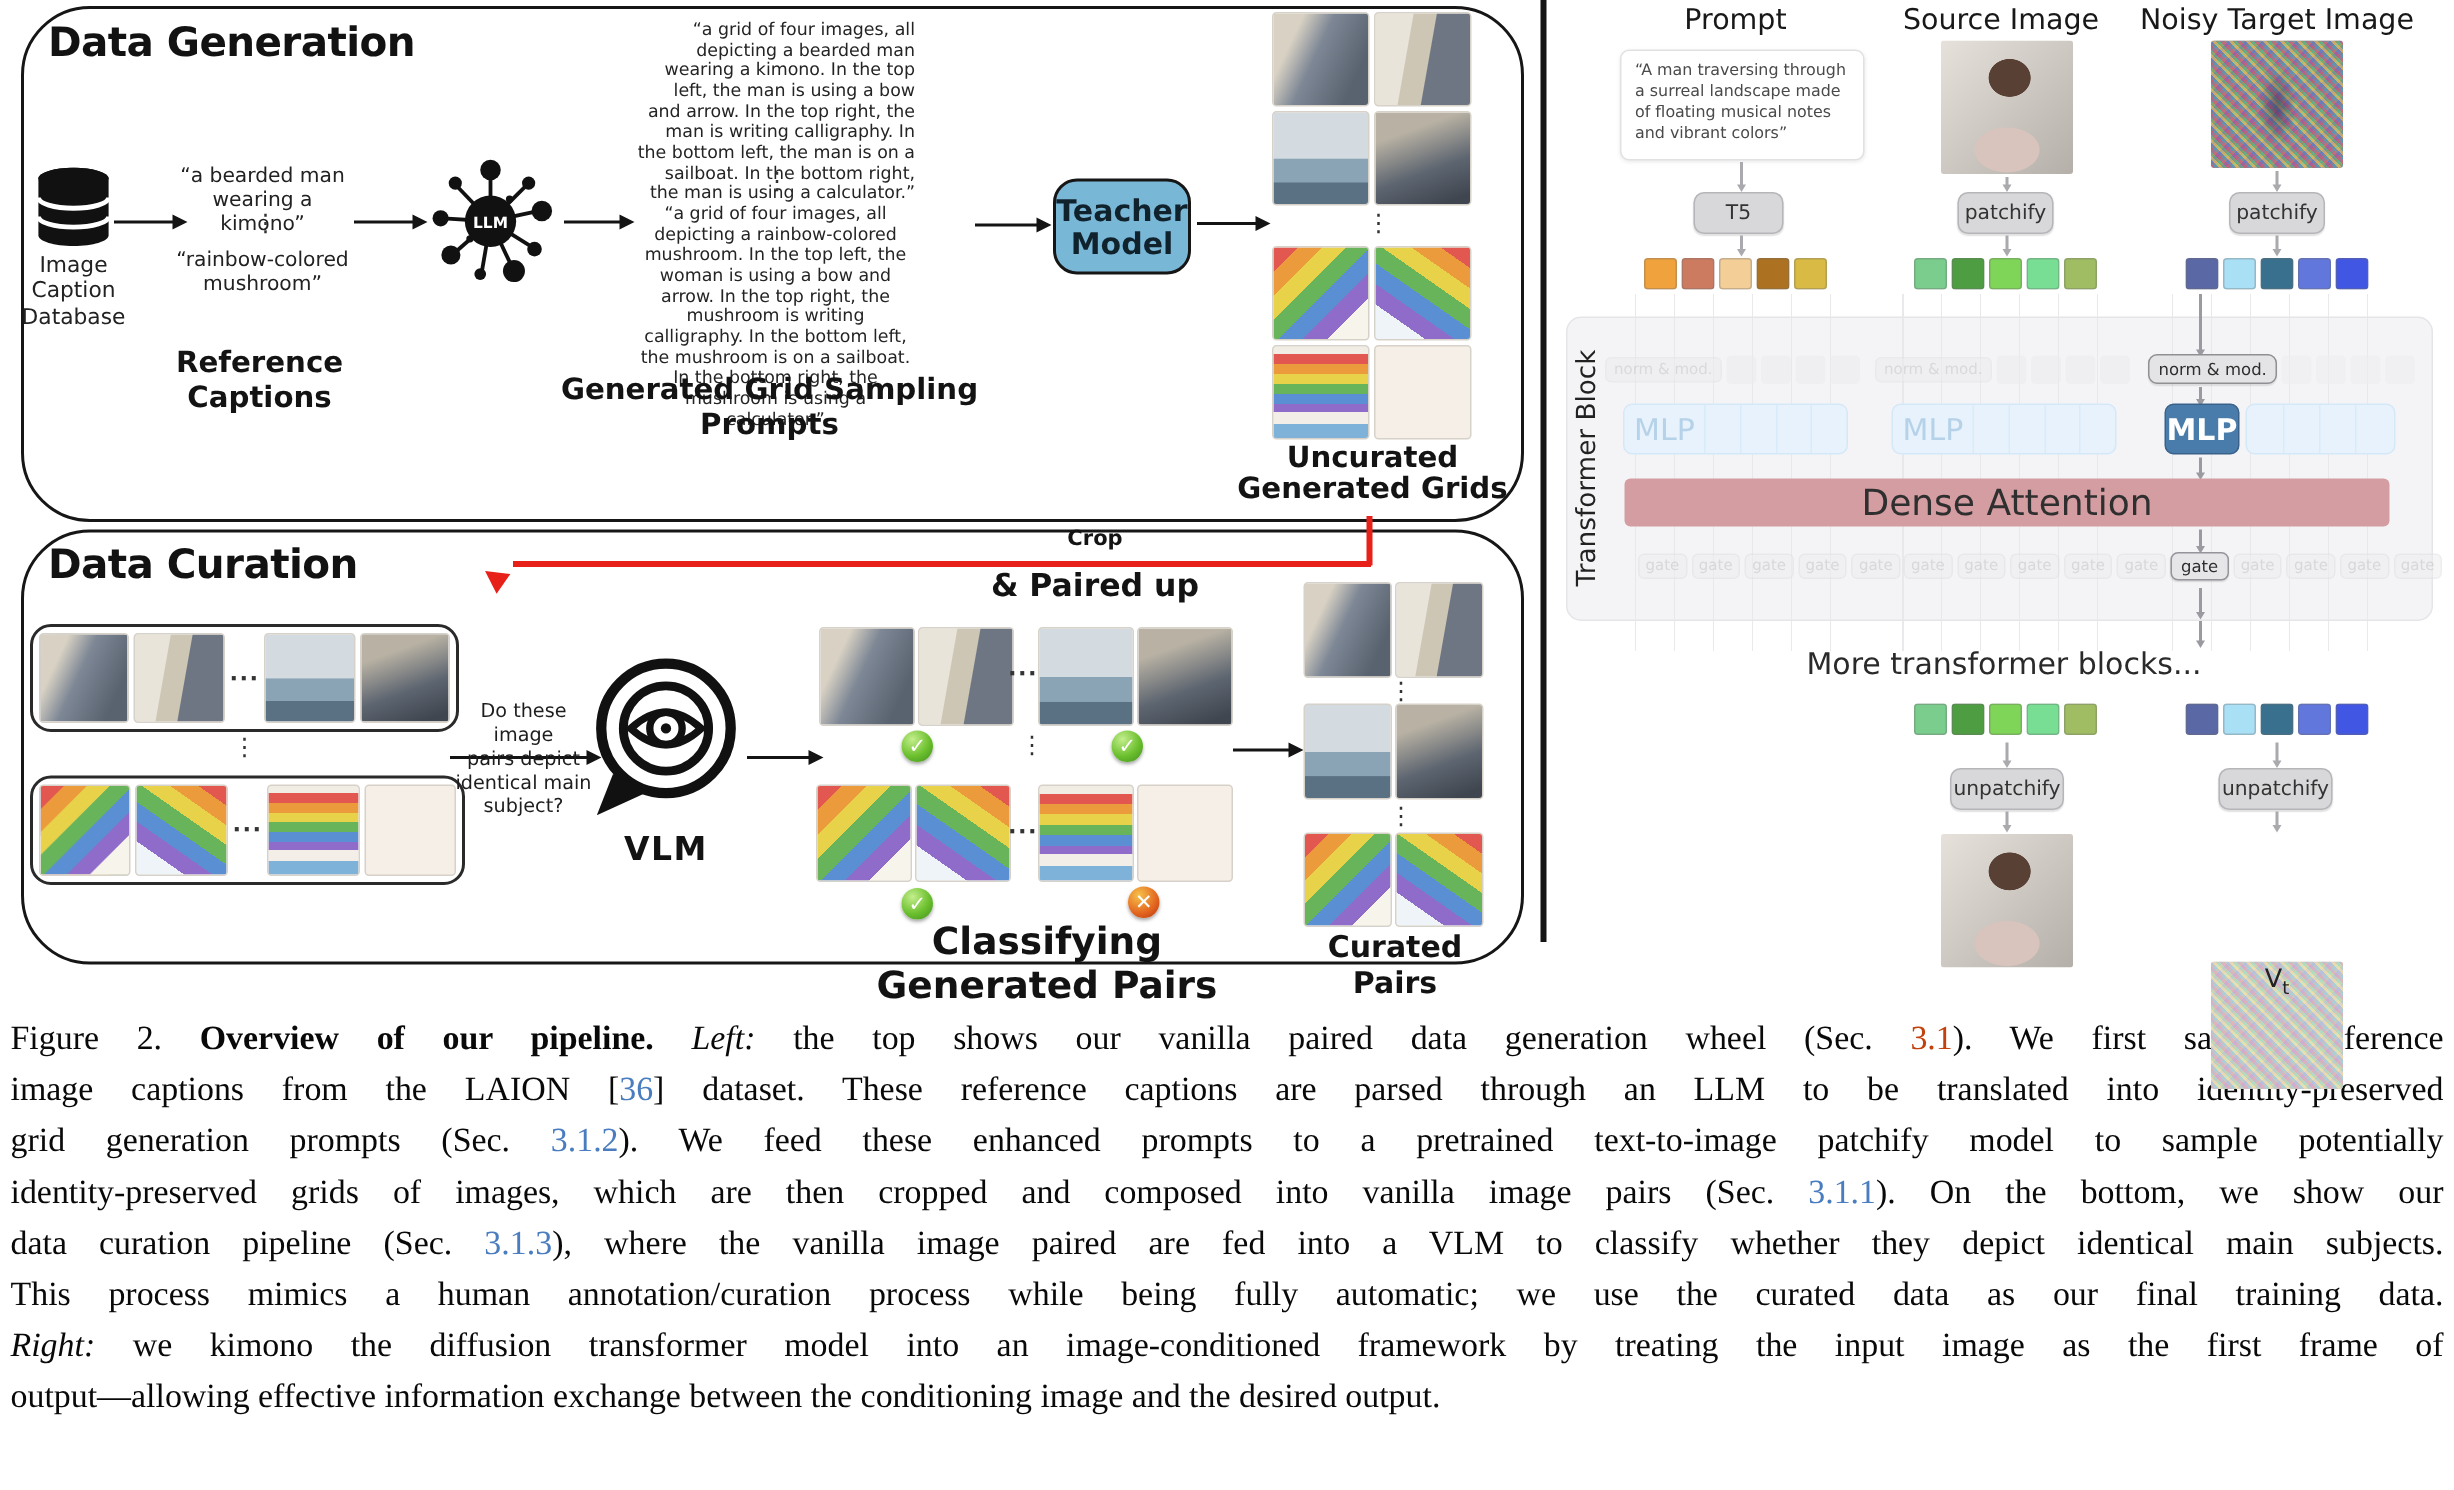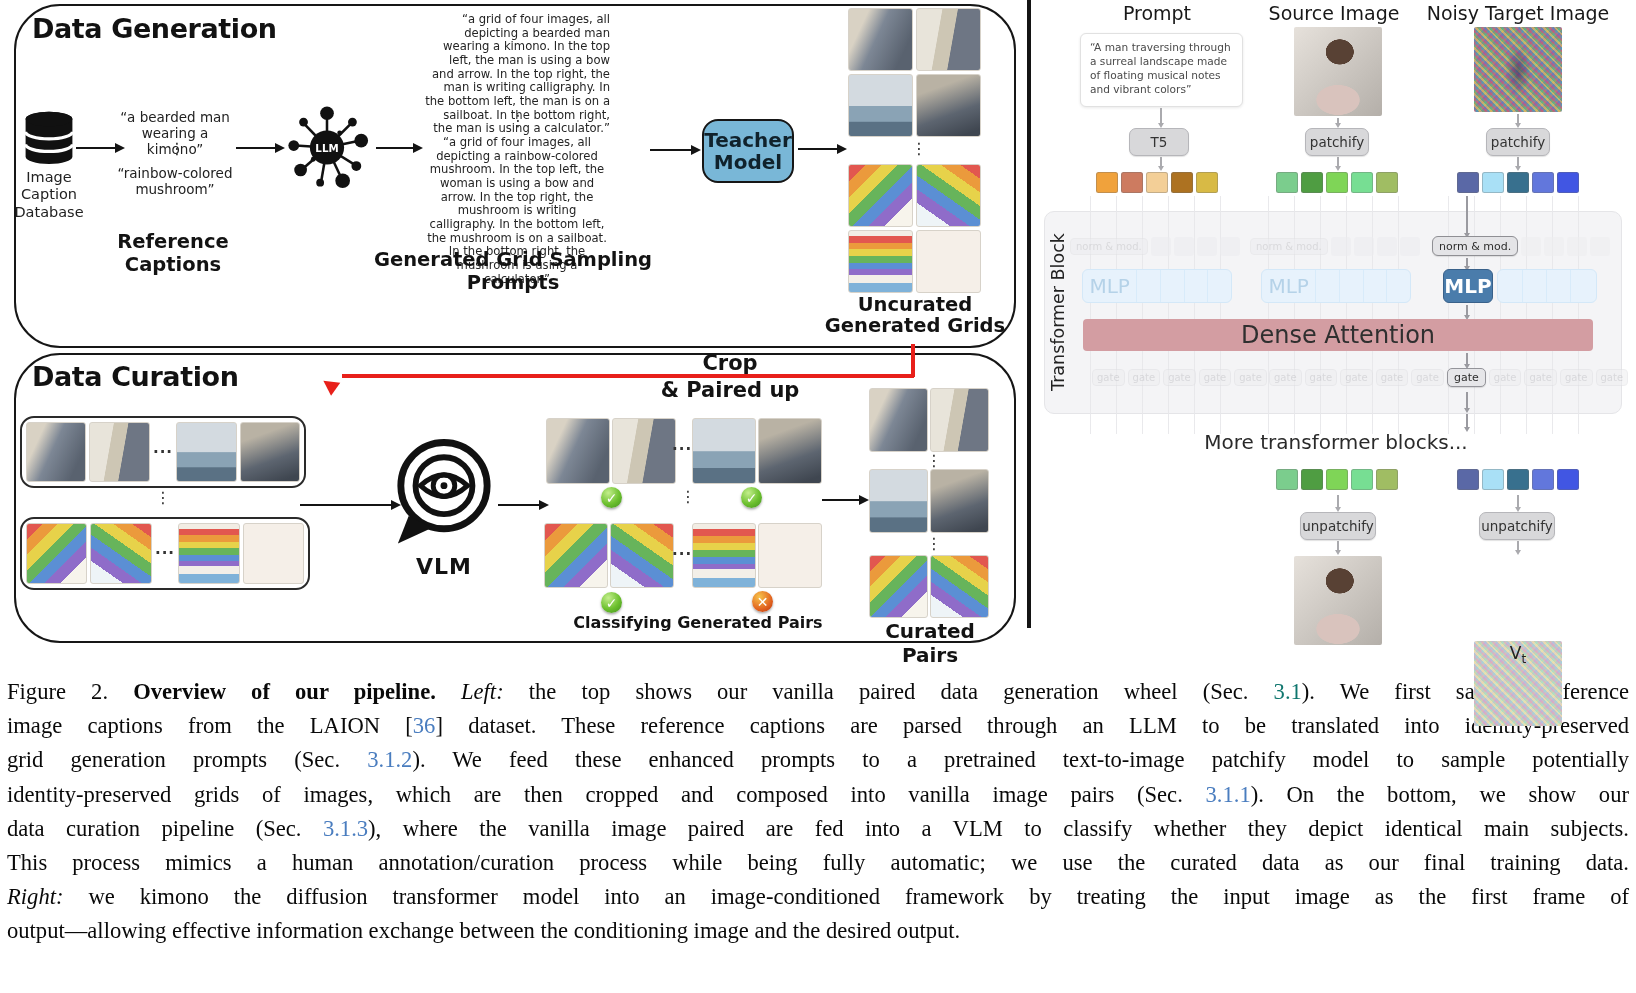--- a/index.html
+++ b/index.html
@@ -200,40 +200,44 @@
   <div class="abs bold-label ctr pre" style="left:812px;top:294px;width:206px;font-size:19.5px;line-height:1.1;">Uncurated
 Generated Grids</div>
 
   <div class="abs panel-box" style="left:14px;top:353px;width:1002px;height:290px;"></div>
   <div class="abs panel-title" style="left:32px;top:361px;">Data Curation</div>
 
   <div class="abs red-line" style="left:911px;top:344px;width:3.5px;height:33px;"></div>
   <div class="abs red-line" style="left:342px;top:374px;width:572px;height:3.5px;"></div>
   <div class="abs red-head" style="left:322px;top:377px;"></div>
 
-  <div class="abs bold-label ctr" style="left:660px;top:351px;width:140px;font-size:21px;">Crop</div>
+  <div class="abs bold-label ctr" style="left:660px;top:351px;width:140px;font-size:14px;">Crop</div>
   <div class="abs bold-label ctr" style="left:660px;top:378px;width:140px;font-size:21px;">&amp; Paired up</div>
 
   <div class="abs pair-rect" style="left:20px;top:416px;width:286px;height:72px;">
     <div class="tile t-man-bow" style="width:62px;height:60px;"></div>
     <div class="tile t-man-write" style="width:62px;height:60px;"></div>
     <span class="hdots">···</span>
     <div class="tile t-man-sail" style="width:62px;height:60px;"></div>
     <div class="tile t-man-calc" style="width:62px;height:60px;"></div>
   </div>
   <div class="abs vdots" style="left:155px;top:490px;">⋮</div>
   <div class="abs pair-rect" style="left:20px;top:517px;width:290px;height:73px;">
     <div class="tile t-mush-bow" style="width:63px;height:61px;"></div>
     <div class="tile t-mush-feather" style="width:63px;height:61px;"></div>
     <span class="hdots">···</span>
     <div class="tile t-sail" style="width:63px;height:61px;"></div>
     <div class="tile t-mush-calc" style="width:63px;height:61px;"></div>
   </div>
 
   <div class="abs arrow-r" style="left:300px;top:504px;width:92px;"></div>
+  <div class="abs q-text ctr pre" style="left:299px;top:467px;width:100px;">Do these image
+pairs depict
+identical main
+subject?</div>
 
   <svg class="abs" style="left:392px;top:436px;" width="102" height="113" viewBox="0 0 104 114">
     <circle cx="53" cy="50" r="44" fill="none" stroke="#111" stroke-width="7"></circle>
     <circle cx="53" cy="50" r="29" fill="none" stroke="#111" stroke-width="6"></circle>
     <path d="M29 50 Q53 28 77 50 Q53 72 29 50 Z" fill="none" stroke="#111" stroke-width="5"></path>
     <circle cx="53" cy="50" r="11" fill="none" stroke="#111" stroke-width="5"></circle>
     <circle cx="53" cy="50" r="3.5" fill="#111"></circle>
     <path d="M17 81 L6 109 L41 93 Z" fill="#111"></path>
   </svg>
   <div class="abs bold-label ctr" style="left:408px;top:554px;width:72px;font-size:22px;letter-spacing:1px;">VLM</div>
@@ -256,21 +260,21 @@
     <div class="tile t-mush-bow" style="width:64px;height:65px;"></div>
     <div class="tile t-mush-feather" style="width:64px;height:65px;"></div>
   </div>
   <div class="abs ck" style="left:601px;top:592px;">✓</div>
   <div class="abs pair" style="left:692px;top:523px;">
     <div class="tile t-sail" style="width:64px;height:65px;"></div>
     <div class="tile t-mush-calc" style="width:64px;height:65px;"></div>
   </div>
   <div class="abs xk" style="left:752px;top:591px;">✕</div>
   <div class="abs hdots" style="left:672px;top:547px;">···</div>
-  <div class="abs bold-label ctr" style="left:548px;top:613px;width:300px;font-size:16px;">Classifying Generated Pairs</div>
+  <div class="abs bold-label ctr" style="left:548px;top:613px;width:300px;font-size:25px;">Classifying Generated Pairs</div>
 
   <div class="abs arrow-r" style="left:822px;top:499px;width:38px;"></div>
 
   <div class="abs pair" style="left:869px;top:388px;">
     <div class="tile t-man-bow" style="width:59px;height:64px;"></div>
     <div class="tile t-man-write" style="width:59px;height:64px;"></div>
   </div>
   <div class="abs vdots" style="left:926px;top:453px;">⋮</div>
   <div class="abs pair" style="left:869px;top:469px;">
     <div class="tile t-man-sail" style="width:59px;height:64px;"></div>
@@ -436,21 +440,21 @@
   <div class="abs conn-v" style="left:1337px;top:541px;height:10px;"></div>
   <div class="abs conn-v" style="left:1517px;top:541px;height:10px;"></div>
 
   <div class="abs ph-photo" style="left:1294px;top:556px;width:88px;height:89px;"></div>
   <div class="abs ph-noise-light" style="left:1474px;top:556px;width:88px;height:85px;"></div>
   <div class="abs vt ctr" style="left:1496px;top:643px;width:44px;"><span>V</span><sub>t</sub></div>
 
 </div>
 
 <div class="caption">
-    <div class="cap-line"><span>Figure 2. </span><span style="font-weight: bold;">Overview of our pipeline. </span><span style="font-style: italic;">Left: </span><span>the top shows our vanilla paired data generation wheel (Sec. </span><span style="color: #0f766e;">3.1</span><span>). We first sample reference</span></div>
+    <div class="cap-line"><span>Figure 2. </span><span style="font-weight: bold;">Overview of our pipeline. </span><span style="font-style: italic;">Left: </span><span>the top shows our vanilla paired data generation wheel (Sec. </span><span style="color: #c2410c;">3.1</span><span>). We first sample reference</span></div>
     <div class="cap-line"><span>image captions from the LAION [</span><span style="color: rgb(74, 125, 191);">36</span><span>] dataset. These reference captions are parsed through an LLM to be translated into identity-preserved</span></div>
     <div class="cap-line"><span>grid generation prompts (Sec. </span><span style="color: rgb(74, 125, 191);">3.1.2</span><span>). We feed these enhanced prompts to a pretrained text-to-image patchify model to sample potentially</span></div>
     <div class="cap-line"><span>identity-preserved grids of images, which are then cropped and composed into vanilla image pairs (Sec. </span><span style="color: rgb(74, 125, 191);">3.1.1</span><span>). On the bottom, we show our</span></div>
     <div class="cap-line"><span>data curation pipeline (Sec. </span><span style="color: rgb(74, 125, 191);">3.1.3</span><span>), where the vanilla image paired are fed into a VLM to classify whether they depict identical main subjects.</span></div>
     <div class="cap-line"><span>This process mimics a human annotation/curation process while being fully automatic; we use the curated data as our final training data.</span></div>
     <div class="cap-line"><span style="font-style: italic;">Right: </span><span>we kimono the diffusion transformer model into an image-conditioned framework by treating the input image as the first frame of</span></div>
     <div class="cap-line last"><span>output—allowing effective information exchange between the conditioning image and the desired output.</span></div>
   </div>
 
 </body></html>

